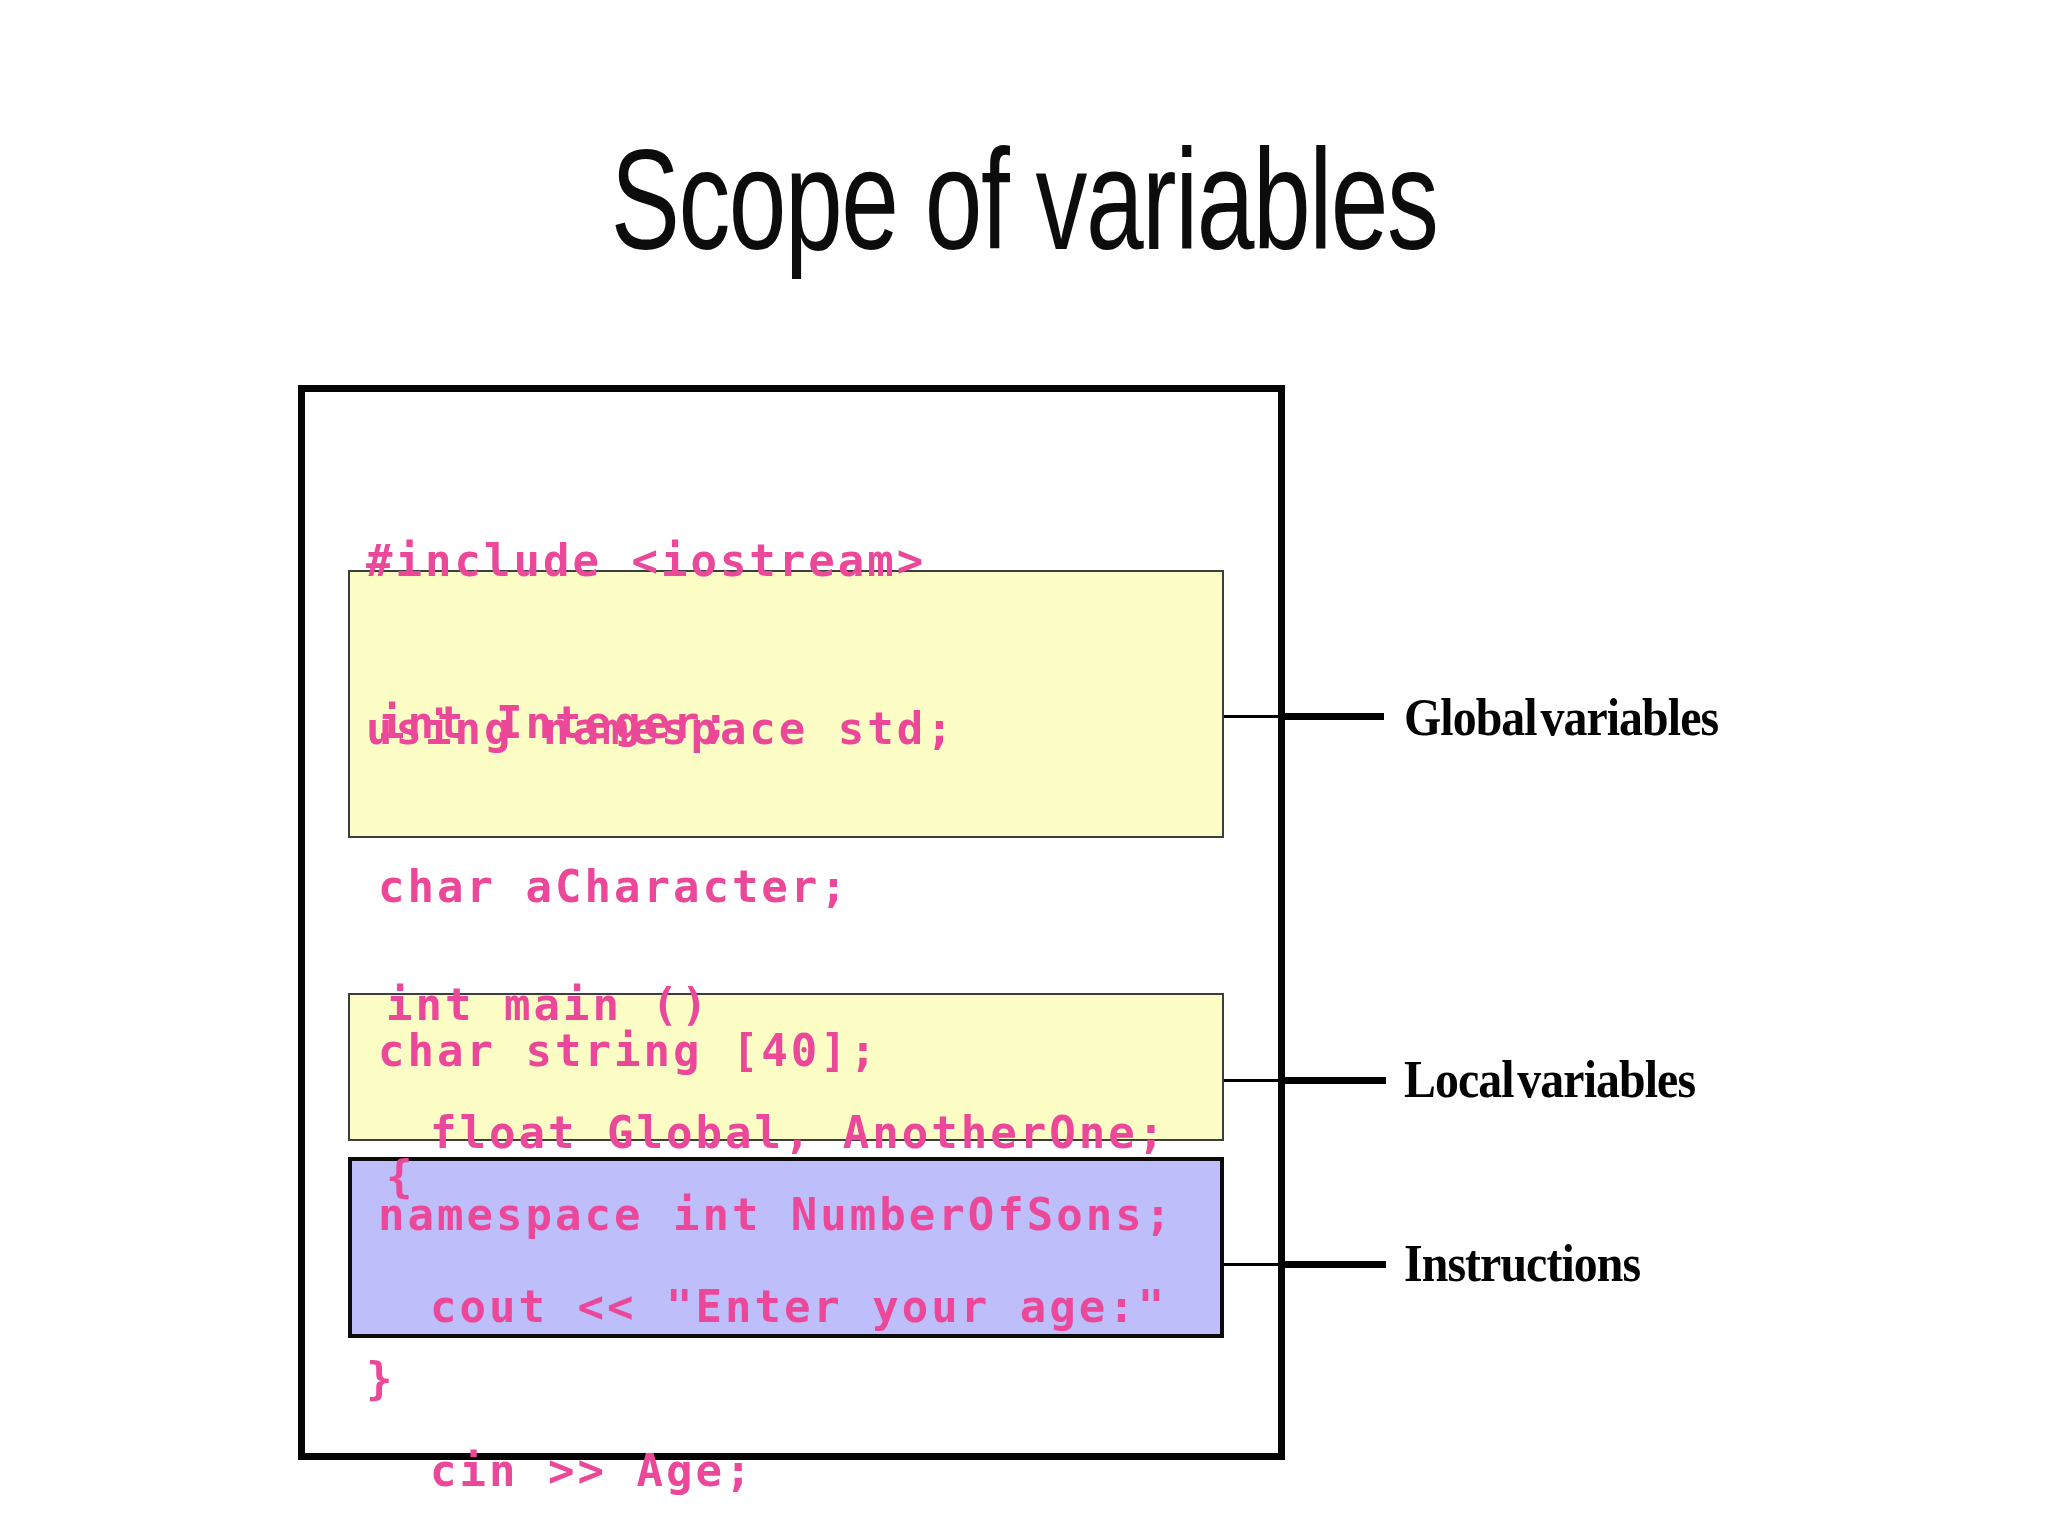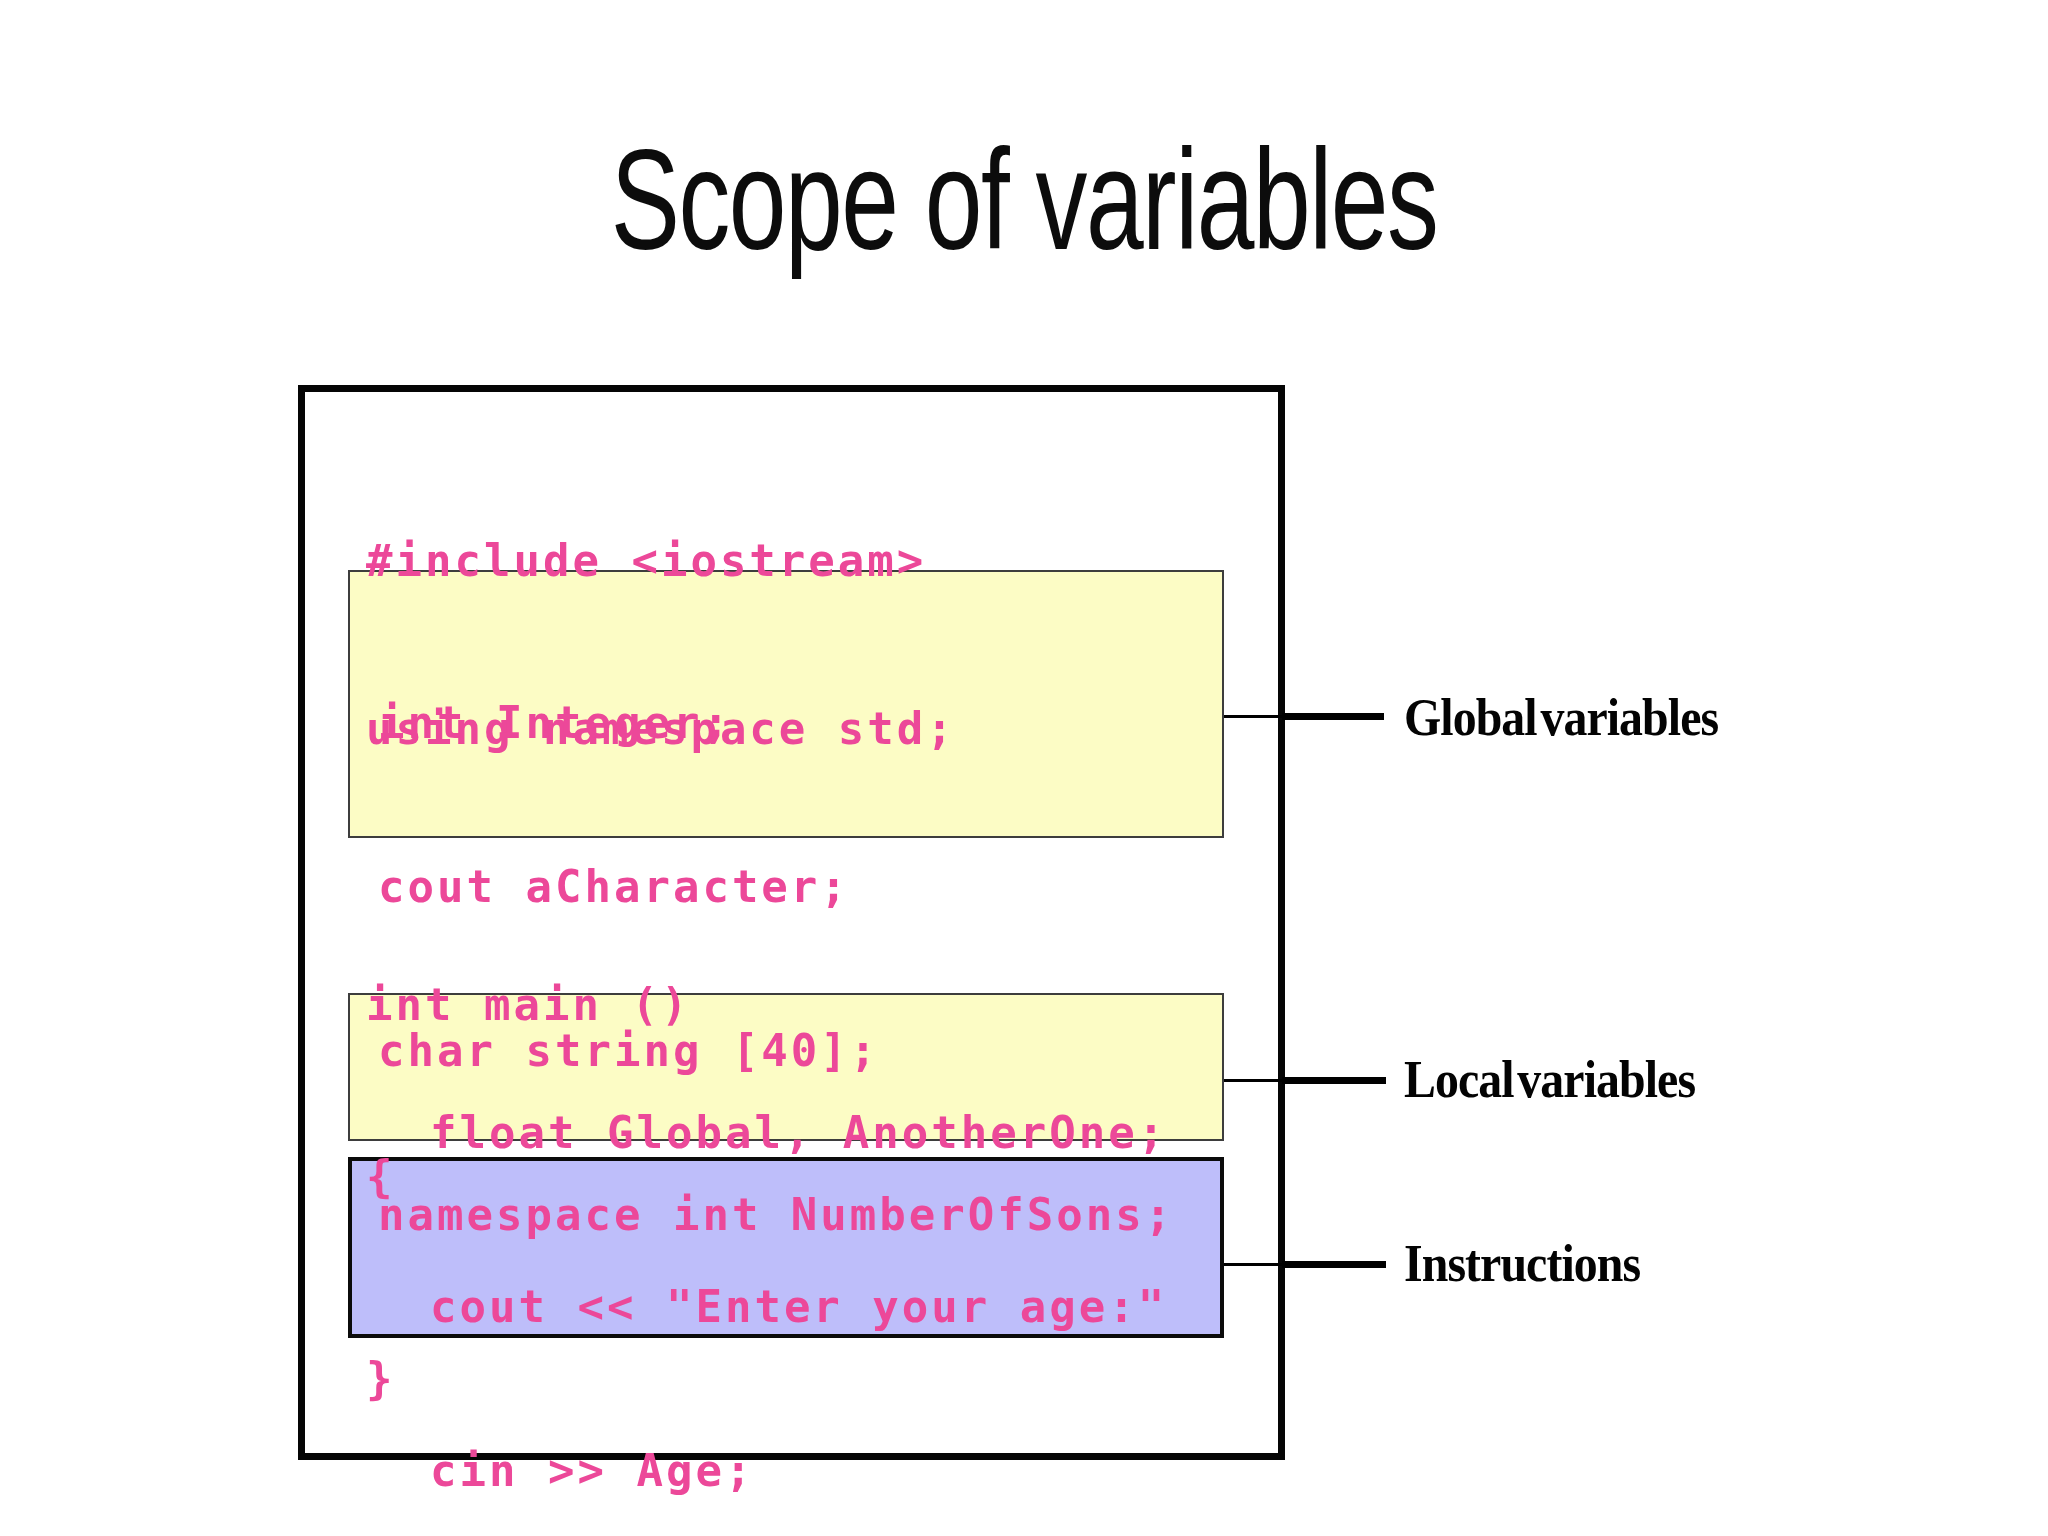--- a/index.html
+++ b/index.html
@@ -17,21 +17,21 @@
              border:7px solid #050505;background:#ffffff;box-sizing:border-box;}
 
   
   .code{position:absolute;font-family:"DejaVu Sans Mono","Liberation Mono",monospace;
         font-weight:700;font-size:44px;color:#ec4899;letter-spacing:3px;white-space:pre;}
   .code div{height:62px;line-height:62px;}
   .header-code{left:366px;top:426px;}
   .header-code div{height:66px;line-height:66px;}
   .global-code{left:378px;top:590px;}
   .main-code{left:366px;top:868px;}
-  .main-code div{height:70px;line-height:70px;}
+  .main-code div{height:70px;line-height:70px;margin-left:20px;}
   .local-code{left:430px;top:1000px;}
   .instr-code{left:430px;top:1174px;}
   .close-brace{left:366px;top:1348px;height:62px;line-height:62px;}
 
   
   .hl-box{position:absolute;box-sizing:border-box;}
   .global-box{left:348px;top:570px;width:876px;height:268px;
               background:#FCFCC5;border:2px solid #3d3d3d;}
   .local-box{left:348px;top:993px;width:876px;height:148px;
              background:#FCFCC5;border:2px solid #3d3d3d;}
@@ -69,21 +69,21 @@
   <div class="hl-box local-box"></div>
   <div class="hl-box instr-box"></div>
 
   <div class="code header-code">
     <div>#include &lt;iostream&gt;</div>
     <div>using namespace std;</div>
   </div>
 
   <div class="code global-code">
     <div>int Integer;</div>
-    <div>cout aCharacter;</div>
+    <div>char aCharacter;</div>
     <div>char string [40];</div>
     <div>namespace int NumberOfSons;</div>
   </div>
 
   <div class="code main-code">
     <div>int main ()</div>
     <div>{</div>
   </div>
 
   <div class="code local-code">

